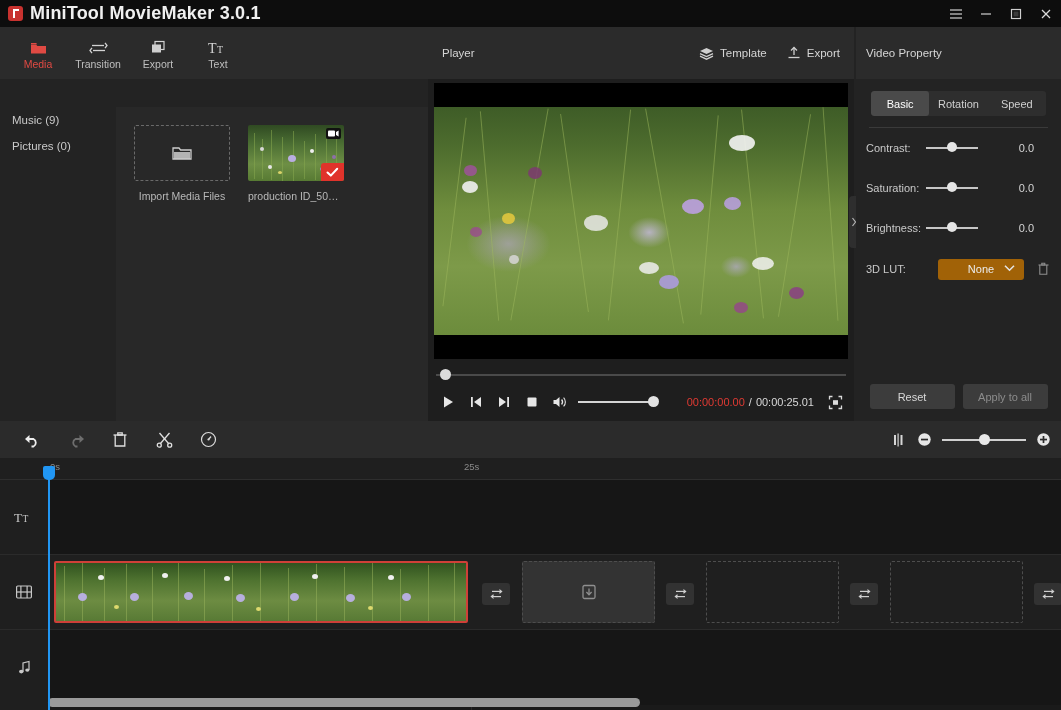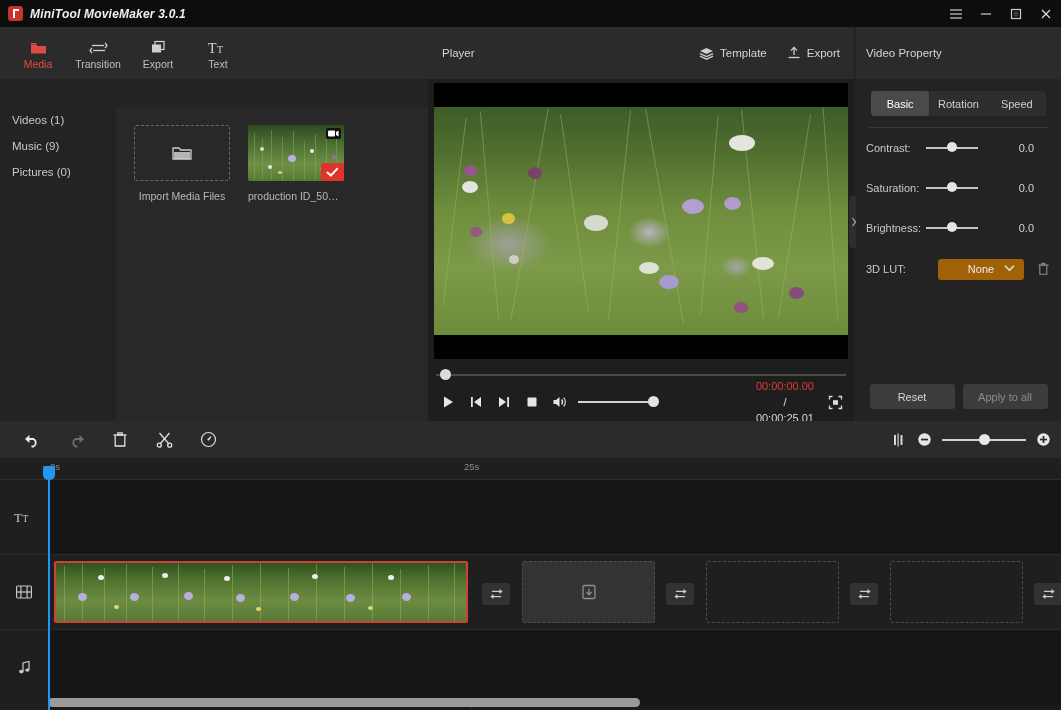--- a/index.html
+++ b/index.html
@@ -22,21 +22,21 @@
     background: #c8322f; border-radius: 3px; position: relative; flex: 0 0 auto;
   }
   .app-logo::after {
     content: ""; position: absolute; left: 5px; top: 3px;
     width: 2px; height: 9px; background: #fff;
   }
   .app-logo::before {
     content: ""; position: absolute; left: 5px; top: 3px;
     width: 6px; height: 2px; background: #fff;
   }
-  .app-title { font-size: 12px; font-weight: bold; color: #f0f0f0; letter-spacing: .2px; font-style: italic; }
+  .app-title { font-size: 18px; font-weight: bold; color: #f0f0f0; letter-spacing: .2px; }
   .win-ctrls { margin-left: auto; display: flex; align-items: center; height: 27px; }
   .win-btn {
     width: 30px; height: 27px; display: flex; align-items: center; justify-content: center;
     color: #cfcfcf; font-size: 13px; cursor: default;
   }
   .win-btn svg { display: block; }
 
   
   .tooltabs {
     position: absolute; top: 27px; left: 0; width: 428px; height: 52px;
@@ -143,21 +143,21 @@
   .seek-rail { position: absolute; top: 5px; left: 0; width: 410px; height: 2px; background: #4a4a4a; }
   .seek-knob {
     position: absolute; top: 0; left: 4px; width: 11px; height: 11px;
     border-radius: 50%; background: #dcdcdc;
   }
   .ctrl-row { position: absolute; top: 30px; left: 0; width: 426px; height: 26px; display: flex; align-items: center; }
   .cbtn { width: 28px; height: 26px; display: flex; align-items: center; justify-content: center; }
   .vol { margin-left: 4px; width: 90px; height: 12px; position: relative; }
   .vol-rail { position: absolute; top: 5px; left: 0; width: 78px; height: 2px; background: #d4d4d4; }
   .vol-knob { position: absolute; top: 0; left: 70px; width: 11px; height: 11px; border-radius: 50%; background: #e2e2e2; }
-  .times { margin-left: auto; display: flex; align-items: center; gap: 4px; font-size: 11px; flex-direction: column; }
+  .times { margin-left: auto; display: flex; align-items: center; gap: 4px; font-size: 11px; }
   .t-cur { color: #e03a33; }
   .t-sep, .t-tot { color: #d8d8d8; }
   .fs-btn { width: 26px; height: 26px; margin: 0 6px 0 8px; display: flex; align-items: center; justify-content: center; }
 
   
   .rightpanel {
     position: absolute; top: 27px; left: 856px; width: 205px; height: 394px;
     background: #232323;
   }
   .rp-head { height: 52px; background: #2b2b2b; display: flex; align-items: center; padding-left: 10px; }
@@ -332,23 +332,20 @@
             <text x="9" y="12" font-family="Liberation Serif, serif" font-size="10" fill="#d3d3d3">T</text>
           </svg>
       </span>
       <span class="tt-label">Text</span>
     </div>
   </div>
 
   <div class="leftpanel">
 
     <div class="cat-list">
-      <div class="cat-item">
-        <span>Videos (1)</span>
-      </div>
       <div class="cat-item">
         <span>Music (9)</span>
       </div>
       <div class="cat-item">
         <span>Pictures (0)</span>
       </div>
     </div>
 
     <div class="media-area">
       <div class="media-cell">

